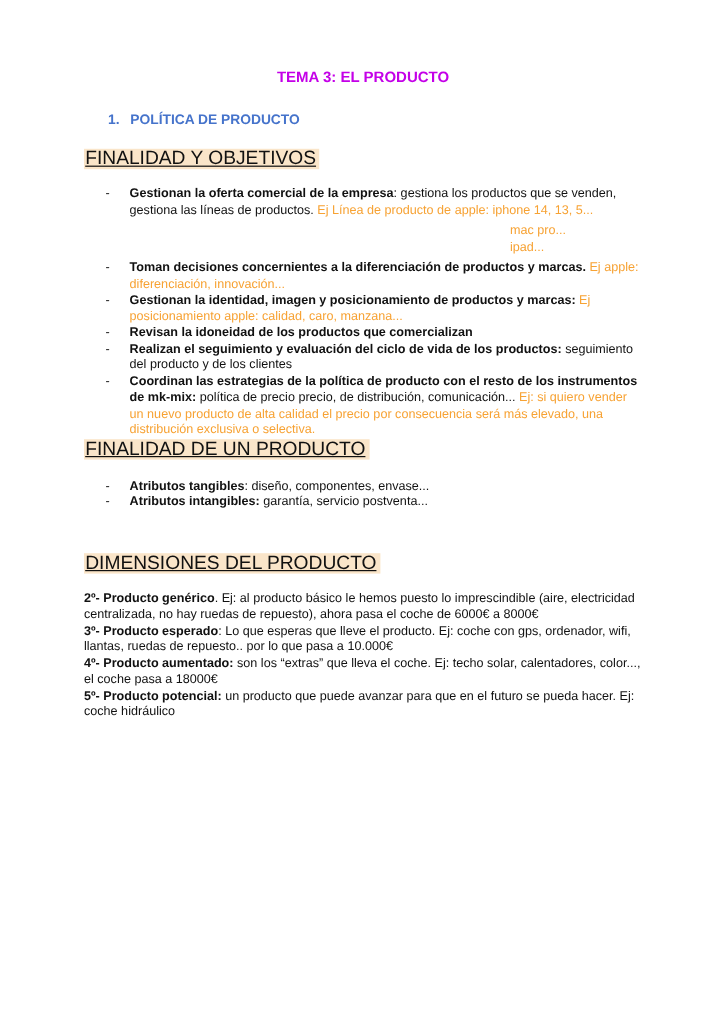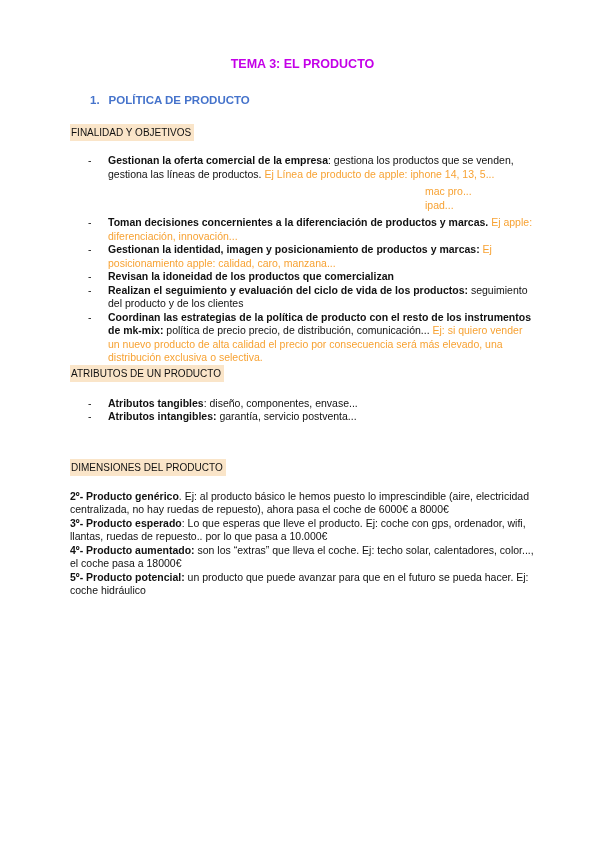--- a/index.html
+++ b/index.html
@@ -34,21 +34,22 @@
   .num-heading .hnum { display: inline-block; margin-right: 9px; }
   .num-heading.h1 { margin-bottom: 16px; }
   .num-heading.h2 { margin-top: 44px; margin-bottom: 18px; }
   .subheading {
     margin: 0 0 13px 0;
     line-height: 15px;
   }
   .subheading .hl {
     display: inline-block;
     background: #FAE5C9;
-    font-size: 10px;
+    text-decoration: underline;
+    font-size: 16px;
     color: #111111;
     padding: 1px 3px 1px 1px;
   }
   .subheading.dims { margin-top: 35px; margin-bottom: 14px; }
   .subheading.attrs { margin-bottom: 15px; }
   .bullet {
     display: flex;
     margin-left: 18px;
   }
   .bullet .marker {
@@ -109,21 +110,21 @@
     <div class="btext"><span class="b">Realizan el seguimiento y evaluación  del ciclo de vida de los productos: </span><span class="r">seguimiento del producto y de los clientes</span></div>
   </div>
 
   <div class="bullet">
     <span class="marker">-</span>
     <div class="btext"><span class="b">Coordinan las estrategias de la política de producto con el resto de los instrumentos de mk-mix: </span><span class="r">política de precio precio, de distribución, comunicación... </span><span class="o">Ej: si quiero vender un nuevo producto de alta calidad el precio por consecuencia será más elevado, una distribución exclusiva o selectiva.</span></div>
   </div>
 
 
   <div class="subheading attrs">
-    <span class="hl">ATRIBUTOS DE UN PRODUCTO</span>
+    <span class="hl">FINALIDAD DE UN PRODUCTO</span>
   </div>
 
   <div class="bullet">
     <span class="marker">-</span>
     <div class="btext"><span class="b">Atributos tangibles</span><span class="r">: diseño, componentes, envase...</span></div>
   </div>
 
   <div class="bullet">
     <span class="marker">-</span>
     <div class="btext"><span class="b">Atributos intangibles:</span><span class="r"> garantía, servicio postventa...</span></div>

